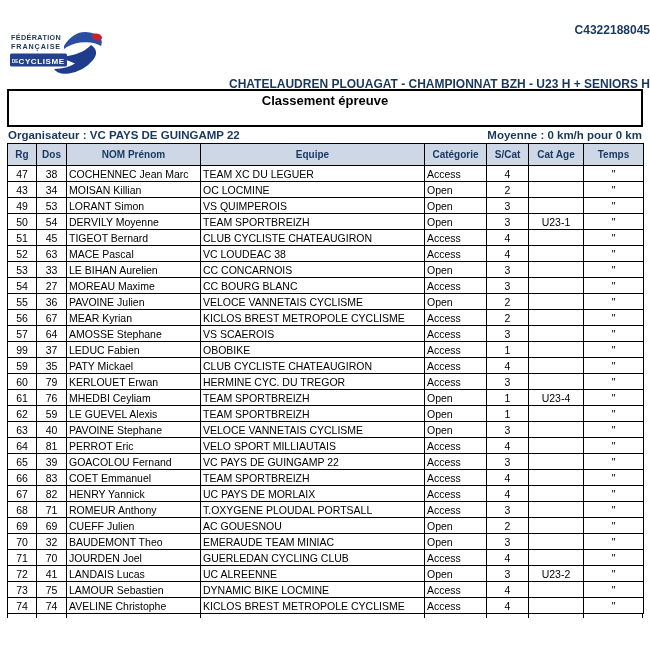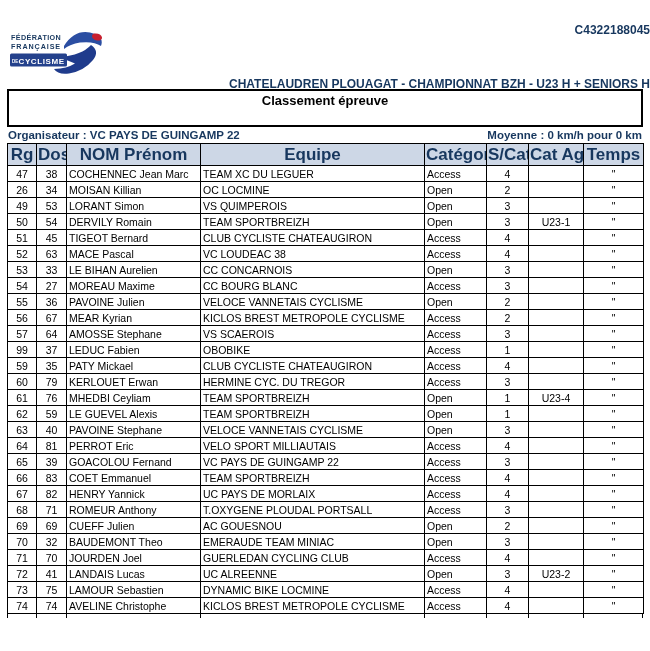--- a/index.html
+++ b/index.html
@@ -22,21 +22,21 @@
   .org-row{display:flex;justify-content:space-between;align-items:center;
            margin:0 8px;padding:2px 0 2px;font-weight:bold;font-size:11.5px;
            color:var(--navy);gap:32px;}
 
   
   table.results{margin:0 7px;width:636px;border-collapse:collapse;table-layout:fixed;
                 font-size:10.5px;}
   table.results th,table.results td{border:1px solid #000;overflow:hidden;
                 white-space:nowrap;padding:0 2px;}
   table.results th{background:var(--header-bg);color:var(--navy);font-weight:bold;
-                font-size:17px;height:21px;text-align:center;padding:0 1px;}
+                font-size:10px;height:21px;text-align:center;padding:0 1px;}
   table.results td{height:15px;color:#000;}
   .c0,.c1,.c5,.c6,.c7{text-align:center;}
   .c2,.c3,.c4{text-align:left;}
   col.w0{width:29px}col.w1{width:30px}col.w2{width:134px}col.w3{width:224px}
   col.w4{width:62px}col.w5{width:42px}col.w6{width:55px}col.w7{width:60px}
 
   
   .stub-row{margin:0 7px;height:4px;display:flex;}
   .stub-row div{box-sizing:border-box;border-left:1px solid #000;height:4px;}
   .stub-row div:last-child{border-right:1px solid #000;}
@@ -100,21 +100,21 @@
           <td class="c0">47</td>
           <td class="c1">38</td>
           <td class="c2">COCHENNEC Jean Marc</td>
           <td class="c3">TEAM XC DU LEGUER</td>
           <td class="c4">Access</td>
           <td class="c5">4</td>
           <td class="c6"></td>
           <td class="c7">"</td>
         </tr>
         <tr>
-          <td class="c0">26</td>
+          <td class="c0">43</td>
           <td class="c1">34</td>
           <td class="c2">MOISAN Killian</td>
           <td class="c3">OC LOCMINE</td>
           <td class="c4">Open</td>
           <td class="c5">2</td>
           <td class="c6"></td>
           <td class="c7">"</td>
         </tr>
         <tr>
           <td class="c0">49</td>
@@ -122,21 +122,21 @@
           <td class="c2">LORANT Simon</td>
           <td class="c3">VS QUIMPEROIS</td>
           <td class="c4">Open</td>
           <td class="c5">3</td>
           <td class="c6"></td>
           <td class="c7">"</td>
         </tr>
         <tr>
           <td class="c0">50</td>
           <td class="c1">54</td>
-          <td class="c2">DERVILY Romain</td>
+          <td class="c2">DERVILY Moyenne</td>
           <td class="c3">TEAM SPORTBREIZH</td>
           <td class="c4">Open</td>
           <td class="c5">3</td>
           <td class="c6">U23-1</td>
           <td class="c7">"</td>
         </tr>
         <tr>
           <td class="c0">51</td>
           <td class="c1">45</td>
           <td class="c2">TIGEOT Bernard</td>

